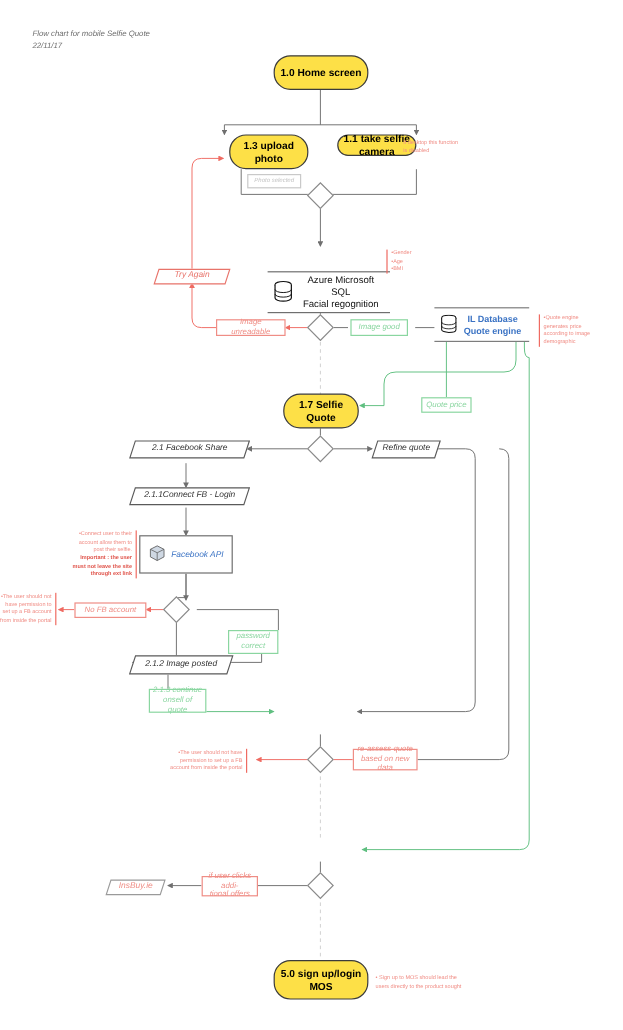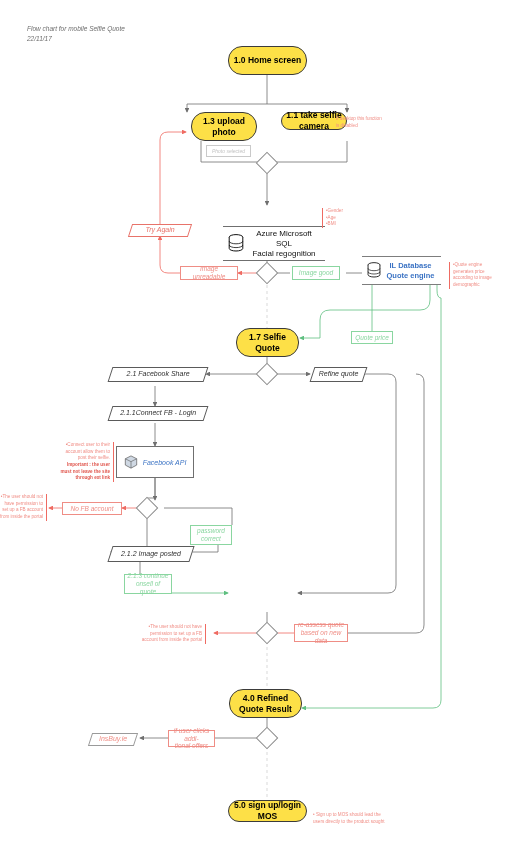--- a/index.html
+++ b/index.html
@@ -317,30 +317,28 @@
 onsell of quote</div>
 
 
   <div class="diamond" style="position:absolute; left:259px; top:625px;"></div>
 
   <div class="node rect red" style="left:294px; top:624px; width:54px; height:18px; display:flex; align-items:center; justify-content:center; white-space:pre-line; text-align:center;">re-assess quote
 based on new data</div>
 
   <div class="note right" style="left:140px; top:624px; width:66px;">•The user should not have permission to set up a FB account from inside the portal</div>
 
-  <div class="node rounded" style="left:229px; top:689px; width:73px; height:29px; white-space:pre-line;">4.0 Refined
-Quote Result</div>
 
   <div class="diamond" style="position:absolute; left:259px; top:730px;"></div>
 
   <div class="node rect red" style="left:168px; top:730px; width:47px; height:17px; display:flex; align-items:center; justify-content:center; white-space:pre-line; text-align:center;">if user clicks addi-
 tional offers</div>
 
   <div class="node para gray" style="left:90px; top:733px; width:46px; height:13px;">
       <span style="color:#ef8d85;">InsBuy.ie</span>
     </div>
 
-  <div class="node rounded" style="left:228px; top:800px; width:79px; height:22px; white-space:pre-line;">5.0 sign up/login
+  <div class="node rounded" style="left:228px; top:800px; width:79px; height:33px; white-space:pre-line;">5.0 sign up/login
 MOS</div>
 
   <div class="note nobar" style="left:313px; top:812px; width:74px;">• Sign up to MOS should lead the users directly to the product sought</div>
 
 </div>
 
 </body></html>

